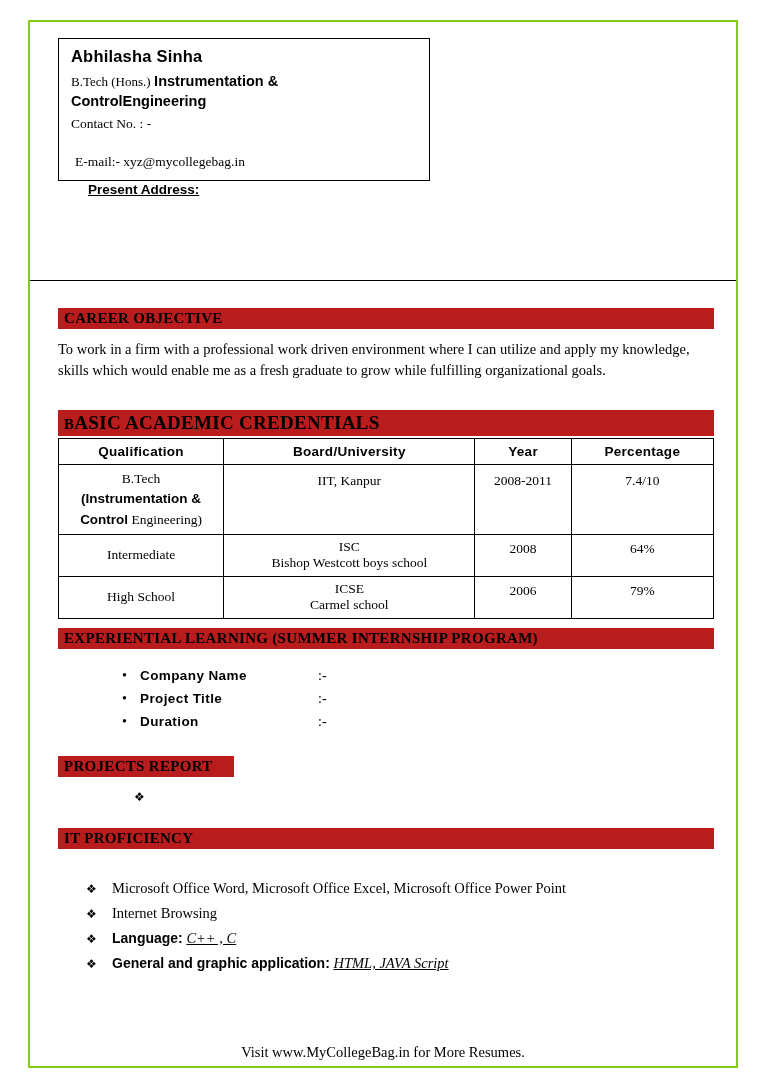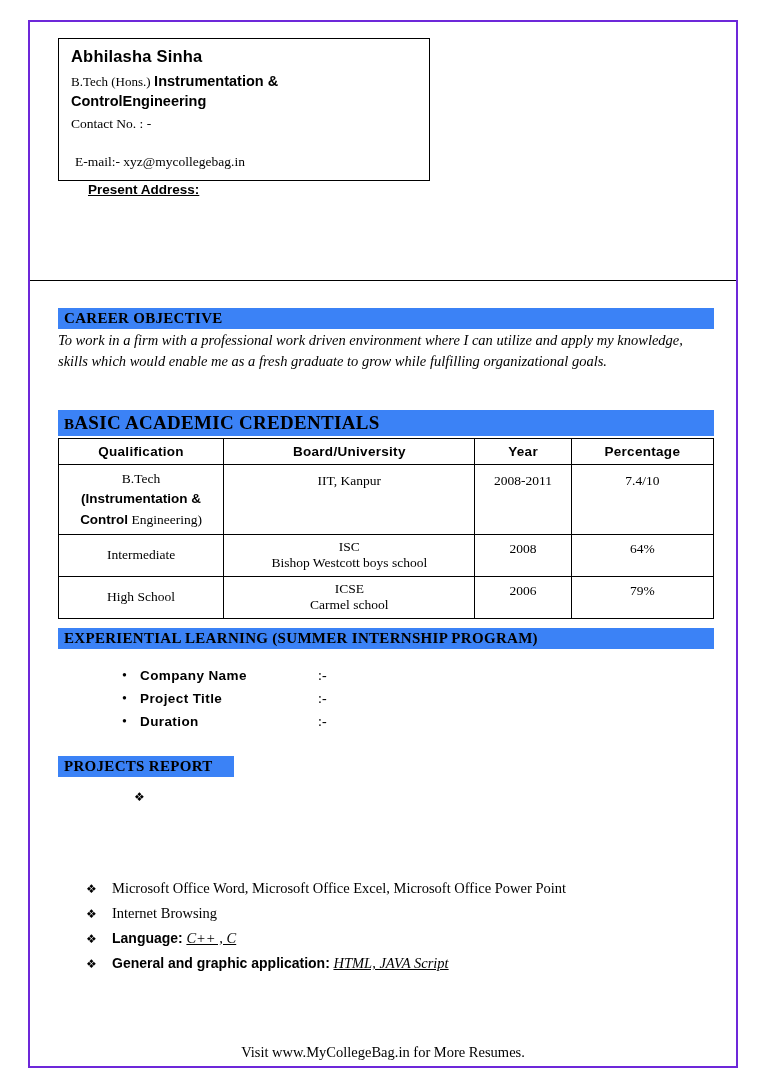--- a/index.html
+++ b/index.html
@@ -13,21 +13,21 @@
     font-family: "Liberation Serif", serif;
     color: #000;
     position: relative;
   }
   .page {
     position: absolute;
     left: 28px;
     top: 20px;
     width: 710px;
     height: 1048px;
-    border: 2px solid #6d28d9;
+    border: 2px solid #84cc16;
     box-sizing: border-box;
     background: #fff;
   }
   .inner {
     position: absolute;
     left: 0;
     top: 0;
     width: 100%;
     height: 100%;
   }
@@ -90,21 +90,21 @@
     top: 258px;
     width: 100%;
     border-top: 1.5px solid #000;
   }
 
   
   .bar {
     position: absolute;
     left: 28px;
     width: 656px;
-    background: #3b82f6;
+    background: #b91c1c;
     box-sizing: border-box;
     padding: 2px 0 2px 6px;
     font-family: "Liberation Serif", serif;
     font-weight: bold;
     font-size: 14.5px;
     letter-spacing: 0.3px;
   }
   .bar .cap { font-size: 15px; }
   .bar .sm  { font-size: 19px; }
 
@@ -241,21 +241,21 @@
       </div>
     </div>
 
     <div class="present-address">Present Address:</div>
 
     <div class="divider"></div>
 
     <div class="bar" style="top:286px;">
       <span class="cap">CAREER OBJECTIVE</span>
     </div>
-    <div class="para" style="top:308px;font-style:italic;">To work in a firm with a professional work driven environment where I can utilize and apply my knowledge, skills which would enable me as a fresh graduate to grow while fulfilling organizational goals.</div>
+    <div class="para" style="top:317px;">To work in a firm with a professional work driven environment where I can utilize and apply my knowledge, skills which would enable me as a fresh graduate to grow while fulfilling organizational goals.</div>
 
     <div class="bar" style="top:388px;">
       <span class="cap">B</span><span class="sm">ASIC ACADEMIC CREDENTIALS</span>
     </div>
 
     <table class="creds" style="top:416px;">
       <thead>
         <tr>
           <th class="col-qual">Qualification</th>
           <th class="col-board">Board/University</th>
@@ -315,20 +315,23 @@
         <span class="bullet-label">Duration</span>
         <span class="bullet-value">:-</span>
       </div>
     </div>
 
     <div class="bar" style="top:734px; width:176px;">
       <span class="cap">PROJECTS REPORT</span>
     </div>
     <div class="proj-diamond">❖</div>
 
+    <div class="bar" style="top:806px;">
+      <span class="cap">IT PROFICIENCY</span>
+    </div>
 
     <div class="it-list">
       <div class="diamond-row">
         <span class="diamond-dot">❖</span>
         <span class="txt-normal">Microsoft Office Word, Microsoft Office Excel, Microsoft Office Power Point</span>
       </div>
       <div class="diamond-row">
         <span class="diamond-dot">❖</span>
         <span class="txt-normal"> Internet  Browsing</span>
       </div>

